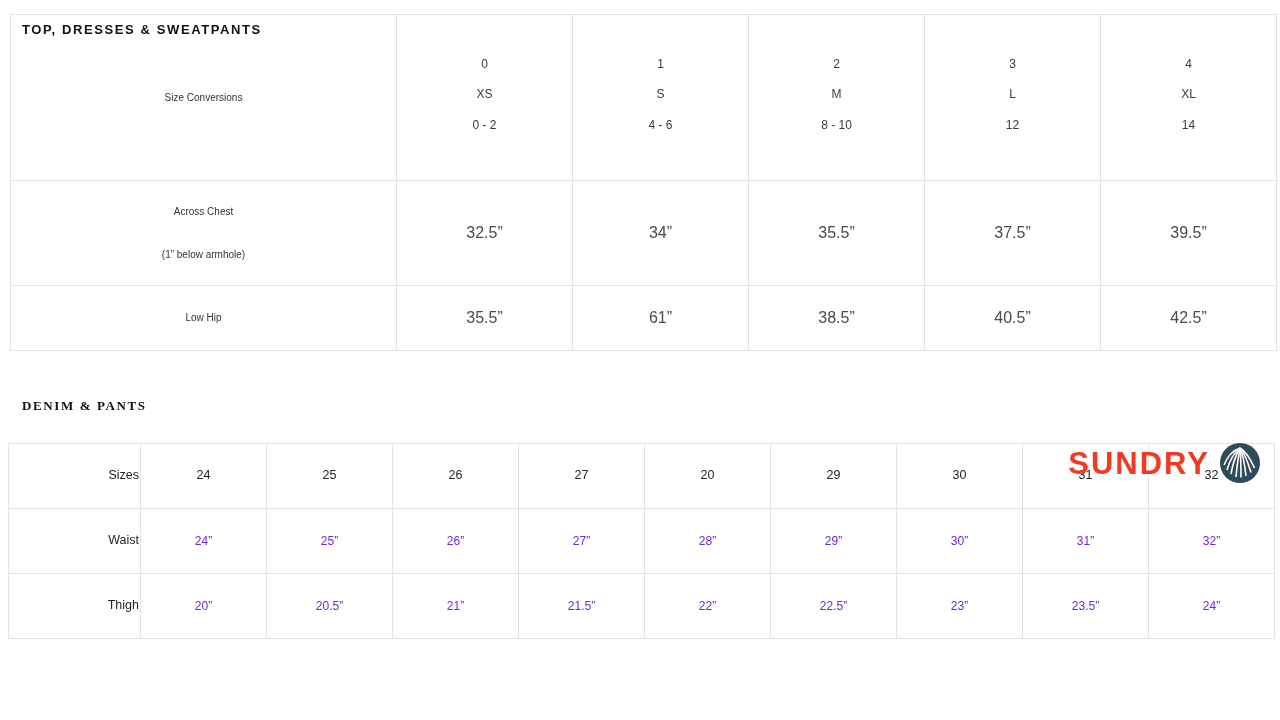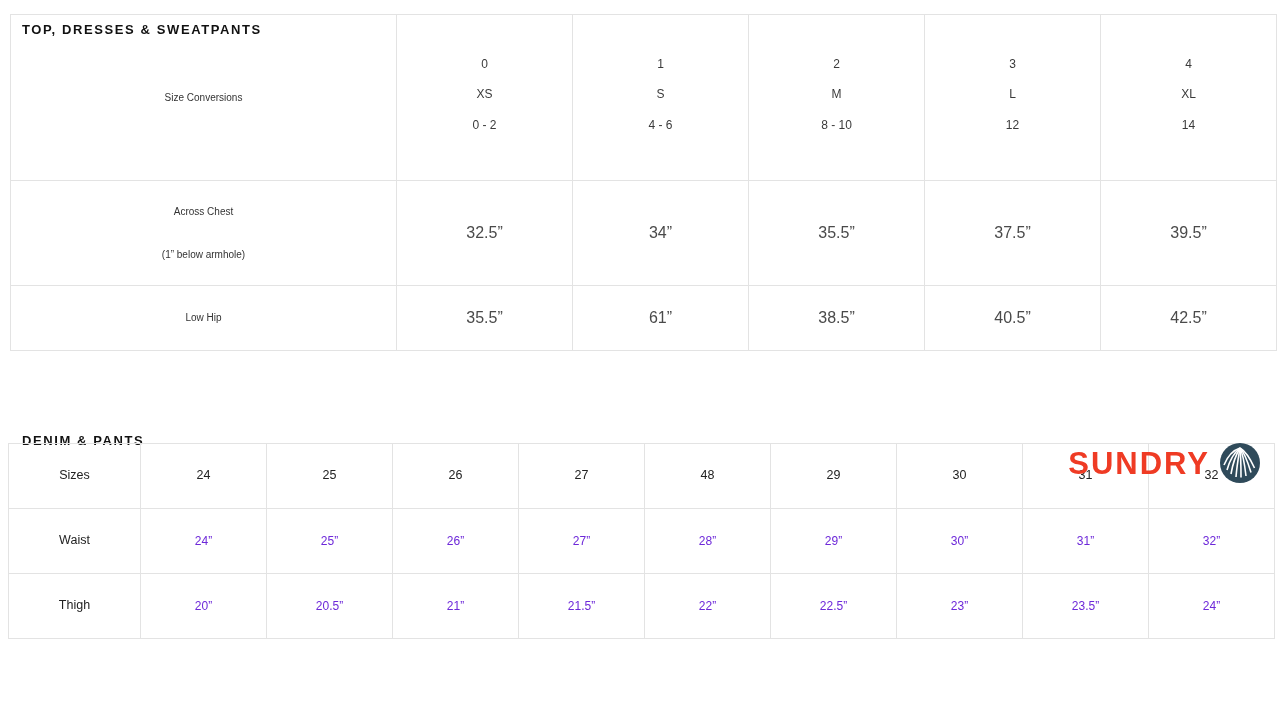--- a/index.html
+++ b/index.html
@@ -34,22 +34,23 @@
   }
 
   #tops-title {
     position: absolute;
     top: 22px;
     left: 0;
   }
 
   #denim-title {
     position: absolute;
-    top: 433px;
+    top: 398px;
     left: 0;
+    font-family: Liberation Serif, serif;
   }
 
   
   table {
     border-collapse: collapse;
     table-layout: fixed;
     font-size: 12px;
   }
 
   table td {
@@ -119,20 +120,21 @@
   #denim-table col.label-col { width: 132px; }
   #denim-table col.size-col  { width: 126px; }
 
   #denim-table td {
     height: 62px;
   }
 
   #denim-table td.label {
     color: #222222;
     font-size: 12.5px;
+    text-align: right;
   }
 
   #denim-table tr.header-row td {
     color: #222222;
     font-size: 12.5px;
   }
 
   #denim-table .value {
     color: #6d28d9;
   }
@@ -247,21 +249,21 @@
         <col class="size-col">
         <col class="size-col">
     </colgroup>
     <tbody>
       <tr class="header-row">
         <td class="label">Sizes</td>
         <td>24</td>
         <td>25</td>
         <td>26</td>
         <td>27</td>
-        <td>48</td>
+        <td>20</td>
         <td>29</td>
         <td>30</td>
         <td>31</td>
         <td>32</td>
       </tr>
 
       <tr>
         <td class="label">Waist</td>
         <td class="value">24”</td>
         <td class="value">25”</td>

